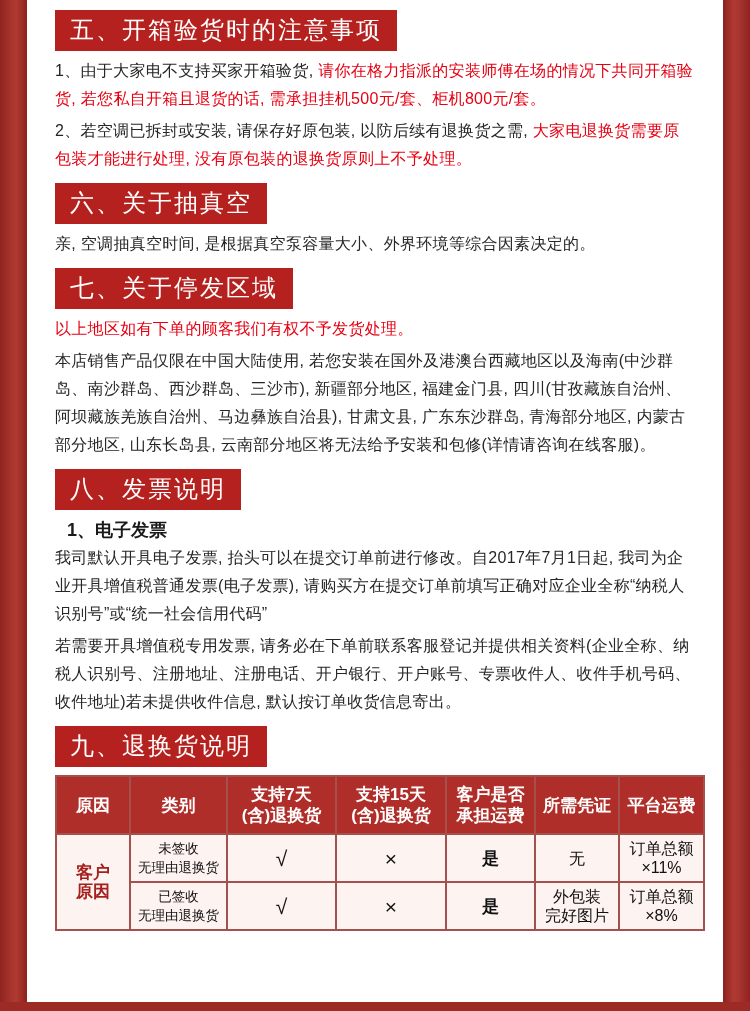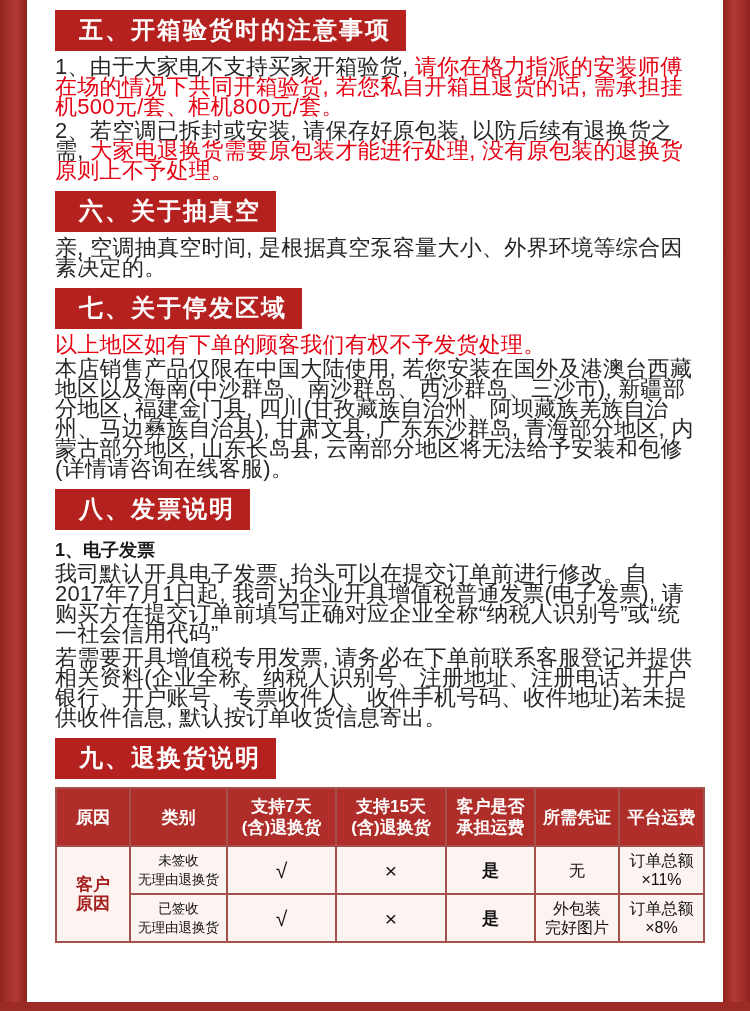--- a/index.html
+++ b/index.html
@@ -10,30 +10,30 @@
   }
   .side-border{position:absolute;top:0;bottom:0;width:27px;z-index:2;}
   .side-border.left{left:0;background:linear-gradient(90deg,#8f231e 0%,#a8342e 40%,#b03a33 60%,#8d211c 100%);}
   .side-border.right{right:0;background:linear-gradient(270deg,#8f231e 0%,#a8342e 40%,#b03a33 60%,#8d211c 100%);}
   .bottom-band{position:absolute;left:0;right:0;bottom:0;height:9px;background:#9c2a25;z-index:3;}
   .content{
     position:absolute;left:27px;right:27px;top:0;bottom:9px;background:#fff;
     padding:10px 28px 0 28px;box-sizing:border-box;
   }
   .badge{
-    display:inline-block;background:#b5211e;color:#ffffff;font-weight:700;
-    font-size:24px;line-height:1;padding:8px 15px 9px 24px;letter-spacing:2px;
+    display:inline-block;background:#b5211e;color:#ffffff;font-weight:400;
+    font-size:24px;line-height:1;padding:8px 15px 9px 15px;letter-spacing:2px;
     margin:0 0 6px 0;
   }
   .section{margin-bottom:10px;}
-  .para{margin:0 0 4px 0;font-size:22px;line-height:20px;color:#262626;letter-spacing:0.3px;}
+  .para{margin:0 0 4px 0;font-size:16px;line-height:28px;color:#262626;letter-spacing:0.3px;}
   .para .seg{color:#262626;}
   .para .seg.red{color:#e60012;}
   .para.red-only{color:#e60012;}
-  .sub-title{margin:2px 0 2px 0;font-size:18px;line-height:24px;color:#1a1a1a;font-weight:700;}
+  .sub-title{margin:2px 0 2px 12px;font-size:18px;line-height:24px;color:#1a1a1a;font-weight:700;}
   
   .rtable{
     border-collapse:collapse;width:648px;table-layout:fixed;margin-top:2px;
     border:2px solid #8e2d29;
   }
   .rtable th,.rtable td{
     border:2px solid #a4514d;text-align:center;vertical-align:middle;
     white-space:pre-line;padding:2px;
   }
   .rtable thead th{

